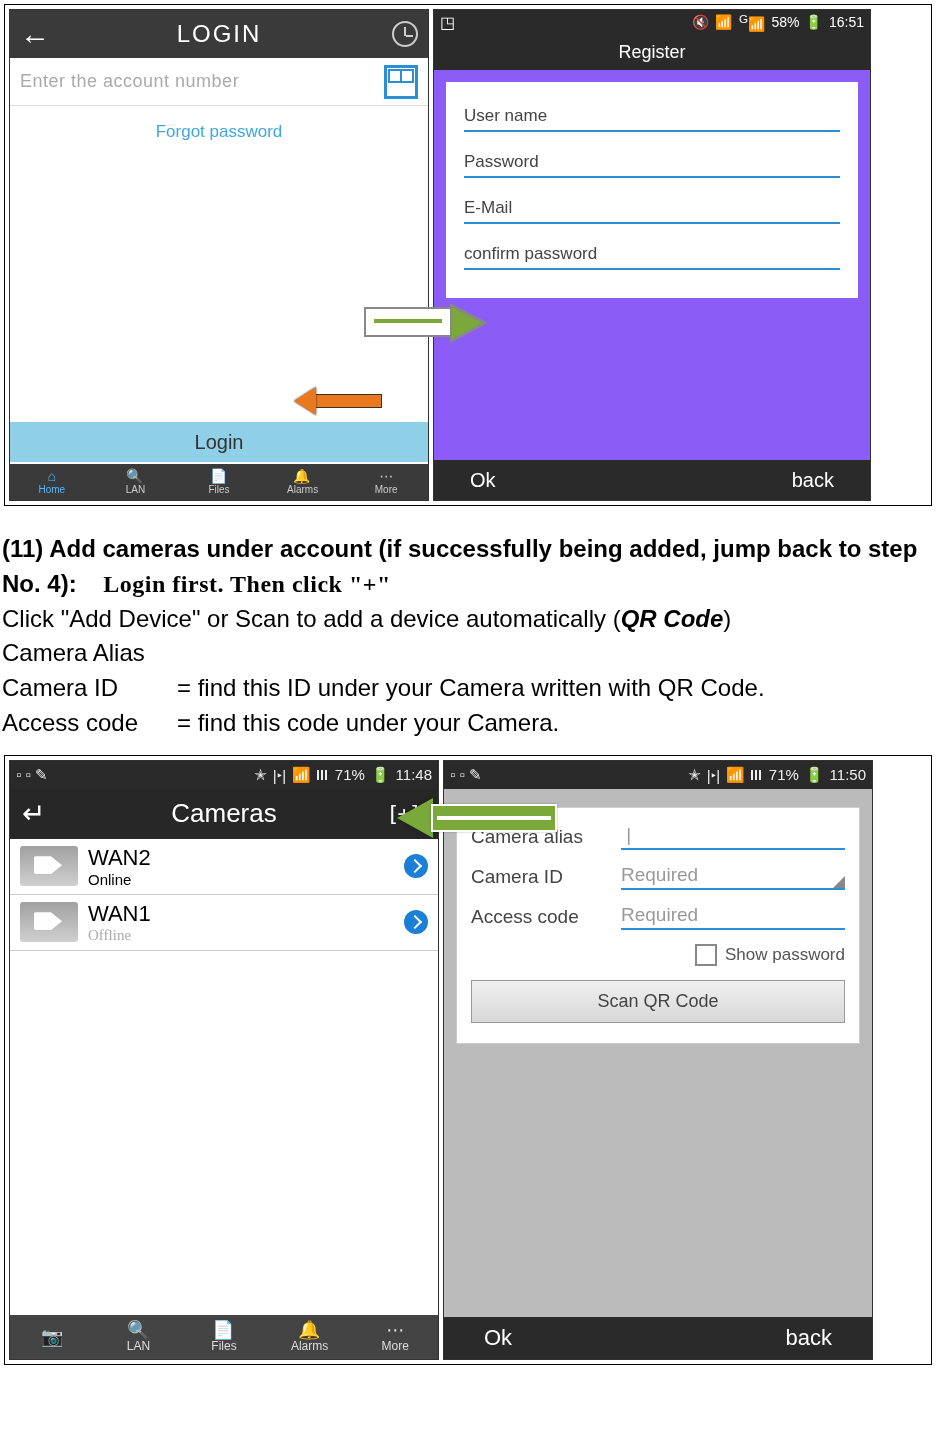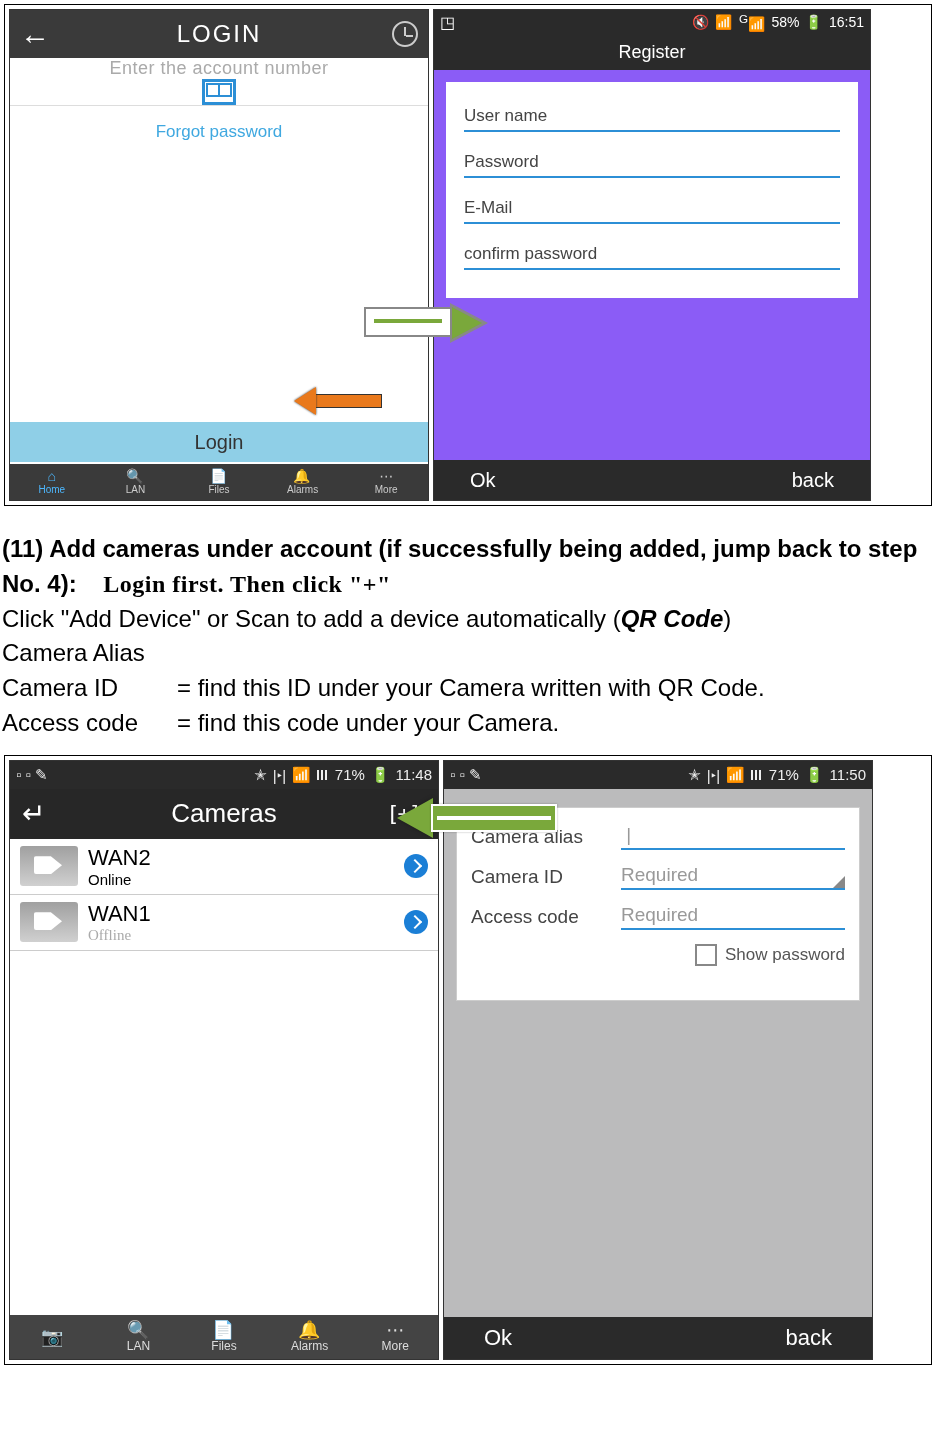--- a/index.html
+++ b/index.html
@@ -12,21 +12,21 @@
   .phoneA { width: 420px; height: 492px; background: #fff; }
   .phoneB { width: 438px; height: 492px; background: #bbbbbc; }
 
   
   .pa-header { height: 48px; background: #3a3a3a; color: #fff; display: flex; align-items: center; justify-content: center; position: relative; font-size: 24px; letter-spacing: 2px; }
   .pa-back { position: absolute; left: 10px; font-size: 30px; }
   .pa-clock { position: absolute; right: 10px; width: 26px; height: 26px; border: 2.5px solid #ccc; border-radius: 50%; }
   .pa-clock::after { content: ""; position: absolute; width: 2px; height: 9px; background: #ccc; left: 10px; top: 4px; }
   .pa-clock::before { content: ""; position: absolute; width: 7px; height: 2px; background: #ccc; left: 12px; top: 12px; }
 
-  .pa-input-row { display: flex; align-items: center; border-bottom: 1px solid #ddd; height: 48px; padding: 0 10px; flex-direction: column; }
+  .pa-input-row { display: flex; align-items: center; border-bottom: 1px solid #ddd; height: 48px; padding: 0 10px; }
   .pa-input { flex: 1; color: #aaa; font-size: 18px; letter-spacing: .5px; }
   .pa-input.mono { font-family: "Courier New", monospace; font-size: 19px; }
   .qr-ico { width: 34px; height: 34px; border: 3px solid #2c8fd6; position: relative; }
   .qr-ico::before, .qr-ico::after { content: ""; position: absolute; background: #2c8fd6; }
   .qr-ico::before { width: 10px; height: 10px; border: 2px solid #2c8fd6; left: 1px; top: 1px; background: none; }
   .qr-ico::after  { width: 10px; height: 10px; border: 2px solid #2c8fd6; right: 1px; top: 1px; background: none; }
   .key-ico { width: 30px; height: 30px; position: relative; }
   .key-ico .circ { width: 14px; height: 14px; border: 3px solid #2c8fd6; border-radius: 50%; position: absolute; left: 8px; top: 0; }
   .key-ico .stem { position: absolute; width: 4px; height: 14px; background: #2c8fd6; left: 13px; top: 14px; }
   .key-ico .tooth{ position: absolute; width: 8px; height: 3px; background: #2c8fd6; left: 13px; top: 24px; }
@@ -300,20 +300,21 @@
           <span class="pd-inp dd">Required</span>
         </div>
         <div class="pd-row">
           <span class="pd-lbl">Access code</span>
           <span class="pd-inp">Required</span>
         </div>
         <div class="pd-show">
           <span class="cb"></span>
           <span>Show password</span>
         </div>
+        <div class="pd-scan">Scan QR Code</div>
       </div>
       <div class="foot2">
         <span>Ok</span>
         <span class="bk">back</span>
       </div>
     </div>
 
     <div class="arrow-green2">
       <span class="head"></span>
         <span class="stem"></span>

